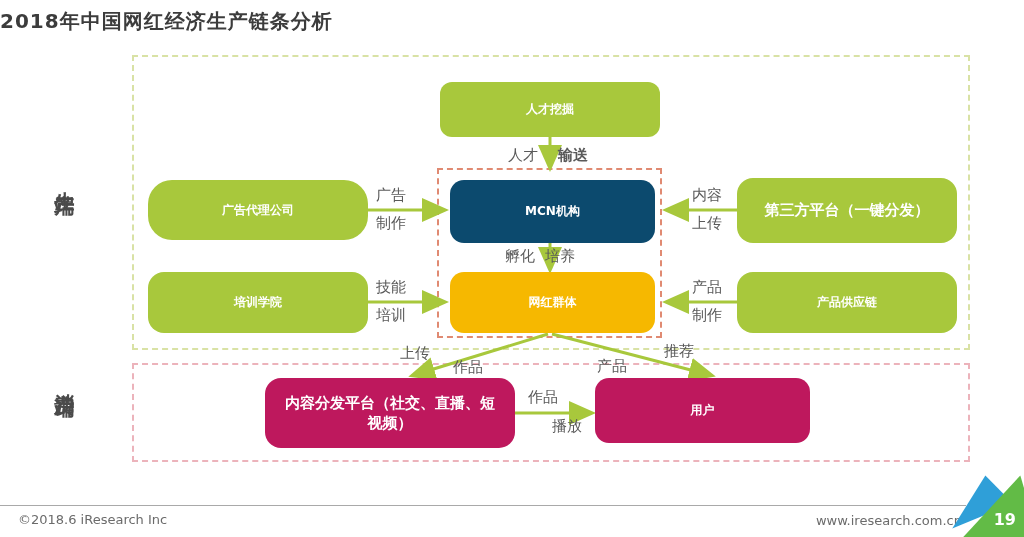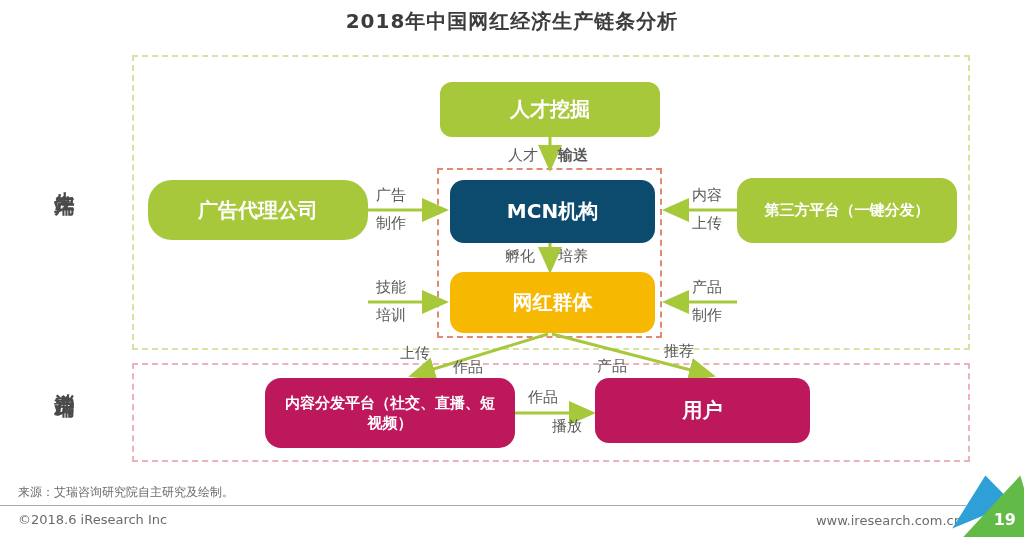--- a/index.html
+++ b/index.html
@@ -8,39 +8,38 @@
     background:#ffffff;
   }
   .canvas{
     position:relative;
     width:1024px;height:537px;
     background:#ffffff;
     overflow:hidden;
   }
   .title{
     position:absolute;left:0;top:8px;width:1024px;
-    text-align:center;
     font-size:20px;font-weight:bold;color:#3c3c3c;
     letter-spacing:1px;
   }
   .side-label{
     position:absolute;
     writing-mode:vertical-rl;text-orientation:upright;
     font-size:20px;font-weight:bold;color:#4a4a4a;
     letter-spacing:2px;
   }
   .side-production{left:52px;top:176px;}
   .side-consumption{left:52px;top:378px;}
   .dashed-rect{position:absolute;border:2px dashed;box-sizing:border-box;background:transparent;}
   .rect-production{left:132px;top:55px;width:838px;height:295px;border-color:#d9e2a5;}
   .rect-consumption{left:132px;top:363px;width:838px;height:99px;border-color:#ecb3bb;}
   .rect-core{left:437px;top:168px;width:225px;height:170px;border-color:#e08a72;}
   .node{
     position:absolute;display:flex;align-items:center;justify-content:center;
-    color:#ffffff;font-weight:bold;font-size:20px;text-align:center;
+    color:#ffffff;font-weight:bold;font-size:12px;text-align:center;
     box-sizing:border-box;padding:4px 14px;line-height:1.35;
   }
   .green{background:#a8c83c;}
   .blue{background:#0c4a6e;}
   .yellow{background:#f6b800;}
   .pink{background:#be185d;}
   .n-talent{left:440px;top:82px;width:220px;height:55px;border-radius:12px;}
   .n-mcn{left:450px;top:180px;width:205px;height:63px;border-radius:14px;}
   .n-influencer{left:450px;top:272px;width:205px;height:61px;border-radius:14px;}
   .n-adagency{left:148px;top:180px;width:220px;height:60px;border-radius:24px;}
@@ -122,57 +121,62 @@
   </div>
   <div class="node blue n-mcn">
     <span>MCN机构</span>
   </div>
   <div class="node yellow n-influencer">
     <span>网红群体</span>
   </div>
   <div class="node green n-adagency">
     <span>广告代理公司</span>
   </div>
+  <div class="node green n-training">
+    <span>培训学院</span>
+  </div>
   <div class="node green n-thirdparty">
     <span>第三方平台（一键分发）</span>
+  </div>
+  <div class="node green n-supply">
+    <span>产品供应链</span>
   </div>
   <div class="node pink n-contentdist">
     <span>内容分发平台（社交、直播、短视频）</span>
   </div>
   <div class="node pink n-users">
     <span>用户</span>
   </div>
 
   <span class="edge-label" style="left:508px;top:146px;">人才</span>
   <span class="edge-label" style="left:558px;top:146px;font-weight:bold;">输送</span>
 
   <span class="edge-label" style="left:376px;top:186px;">广告</span>
   <span class="edge-label" style="left:376px;top:214px;">制作</span>
 
   <span class="edge-label" style="left:692px;top:186px;">内容</span>
   <span class="edge-label" style="left:692px;top:214px;">上传</span>
 
   <span class="edge-label" style="left:505px;top:247px;">孵化</span>
-  <span class="edge-label" style="left:558px;top:247px;">培养</span>
+  <span class="edge-label" style="left:545px;top:247px;">培养</span>
 
   <span class="edge-label" style="left:376px;top:278px;">技能</span>
   <span class="edge-label" style="left:376px;top:306px;">培训</span>
 
   <span class="edge-label" style="left:692px;top:278px;">产品</span>
   <span class="edge-label" style="left:692px;top:306px;">制作</span>
 
   <span class="edge-label" style="left:400px;top:344px;">上传</span>
   <span class="edge-label" style="left:453px;top:358px;">作品</span>
   <span class="edge-label" style="left:664px;top:342px;">推荐</span>
   <span class="edge-label" style="left:597px;top:357px;">产品</span>
 
   <span class="edge-label" style="left:528px;top:388px;">作品</span>
   <span class="edge-label" style="left:552px;top:417px;">播放</span>
 
-  <div class="footer-source">来源：艾瑞咨询研究院自主研究及绘制。</div>
   <div class="footer-line"></div>
   <div class="footer-copyright">©2018.6 iResearch Inc</div>
   <div class="footer-website">www.iresearch.com.cn</div>
 
   <div class="corner">
     <div class="tri-blue"></div>
     <div class="tri-green"></div>
     <div class="page-num">19</div>
   </div>
 

